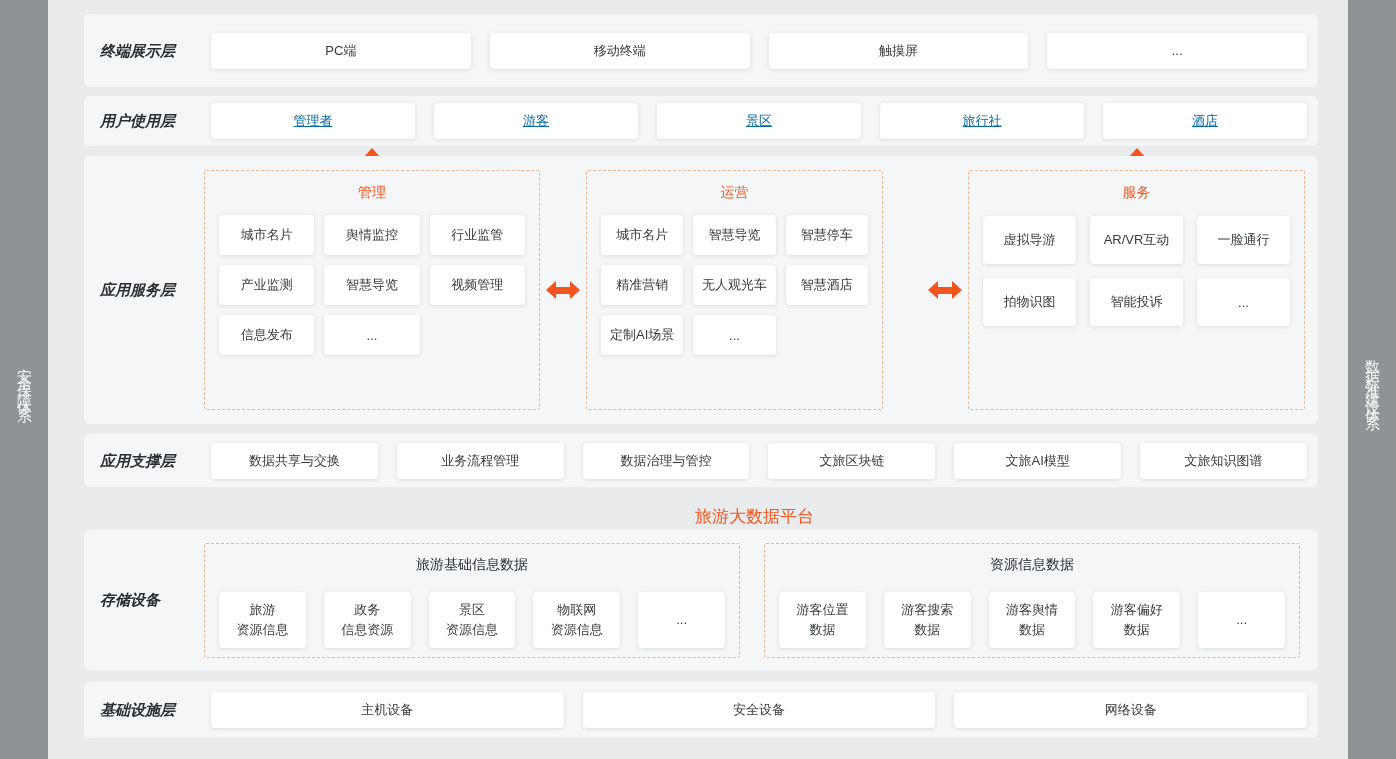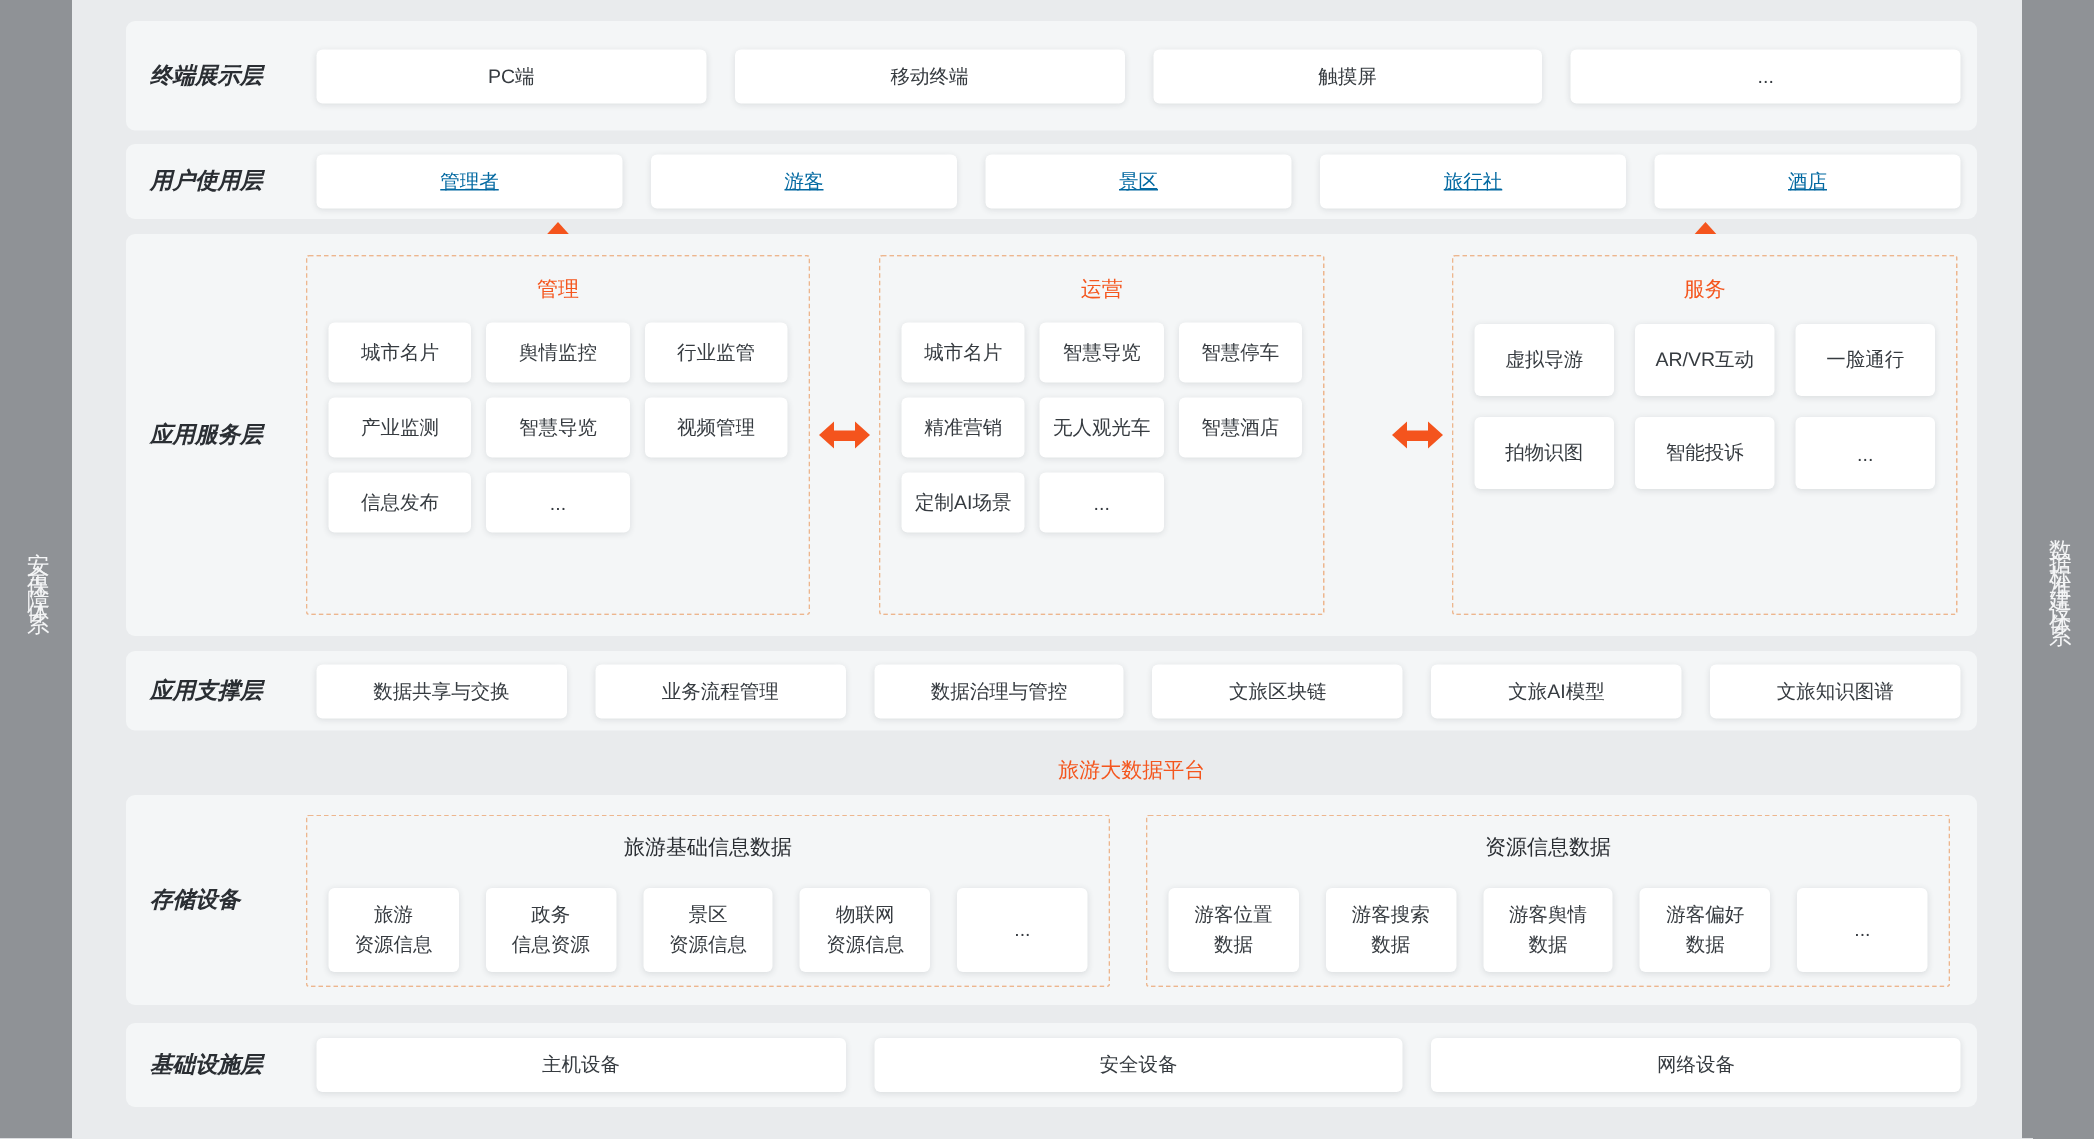--- a/index.html
+++ b/index.html
@@ -49,21 +49,21 @@
   .group-service .group-grid { gap:14px; margin-top:14px; }
   .group-service .group-grid .card { height:48px; }
   .data-group { position:absolute; top:13px; height:115px; border:1px dashed #edb68e; border-radius:2px; }
   .data-group-a { left:120px; width:536px; }
   .data-group-b { left:680px; width:536px; }
   .data-group .group-title { color:#2a2e33; padding-top:12px; }
   .data-cards { display:flex; gap:18px; margin:18px 14px 0; }
   .data-cards .card { height:56px; flex-direction:column; line-height:20px; }
   .platform-label {
     position:absolute; left:204px; width:1101px; top:505px; text-align:center;
-    font-size:14px; color:#f4561e;
+    font-size:17px; color:#f4561e;
   }
   .up-arrow { position:absolute; width:18px; top:148px; }
   .up-arrow-1 { left:363px; }
   .up-arrow-2 { left:1128px; }
   .up-arrow .head { width:0; height:0; border-left:9px solid transparent; border-right:9px solid transparent; border-bottom:10px solid #f4541d; }
   .up-arrow .shaft { width:7px; height:12px; background:#f4541d; margin:0 auto; }
   .h-arrow { position:absolute; top:125px; width:34px; height:18px; display:flex; align-items:center; }
   .h-arrow-1 { left:462px; }
   .h-arrow-2 { left:844px; }
   .h-arrow .ltri { width:0; height:0; border-top:9px solid transparent; border-bottom:9px solid transparent; border-right:10px solid #f4541d; }

